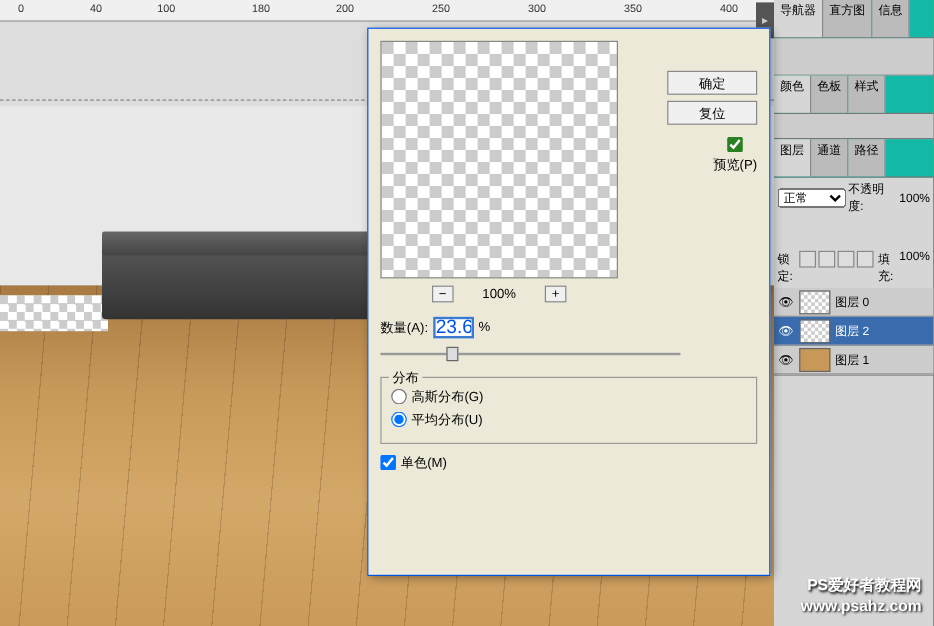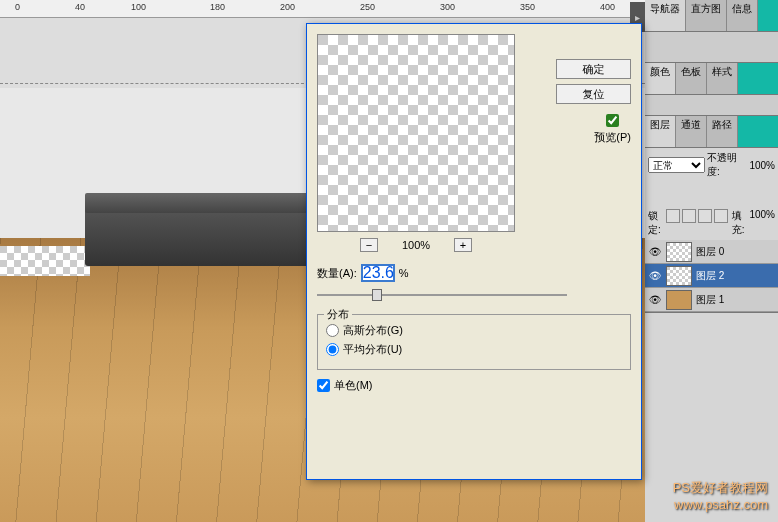--- a/index.html
+++ b/index.html
@@ -59,21 +59,21 @@
     .lock-icon { width: 14px; height: 14px; border: 1px solid #888; background: #ddd; }
     .layer-list { background: #ccc; }
     .layer-item { display: flex; align-items: center; height: 24px; border-bottom: 1px solid #999; padding: 0 3px; gap: 4px; font-size: 10px; }
     .layer-item.selected { background: #3a6cad; color: #fff; }
     .vis-icon { width: 14px; height: 14px; display: flex; align-items: center; justify-content: center; }
     .layer-thumb { width: 26px; height: 20px; border: 1px solid #666; background: #fff; }
     .layer-thumb.checker { background: repeating-conic-gradient(#fff 0deg 90deg, #ccc 90deg 180deg); background-size: 6px 6px; }
     .layer-thumb.wood { background: #c89858; }
 
     
-    .watermark { position: absolute; bottom: 10px; right: 10px; text-align: right; color: #fdba74; font-size: 13px; font-weight: normal; z-index: 200; text-shadow: 1px 1px 2px #000; }
+    .watermark { position: absolute; bottom: 10px; right: 10px; text-align: right; color: #ffffff; font-size: 13px; font-weight: bold; z-index: 200; text-shadow: 1px 1px 2px #000; }
   </style>
 </head>
 <body>
 
 <div class="ruler-top">
   <span style="left:15px">0</span>
   <span style="left:75px">40</span>
   <span style="left:131px">100</span>
   <span style="left:210px">180</span>
   <span style="left:280px">200</span>

